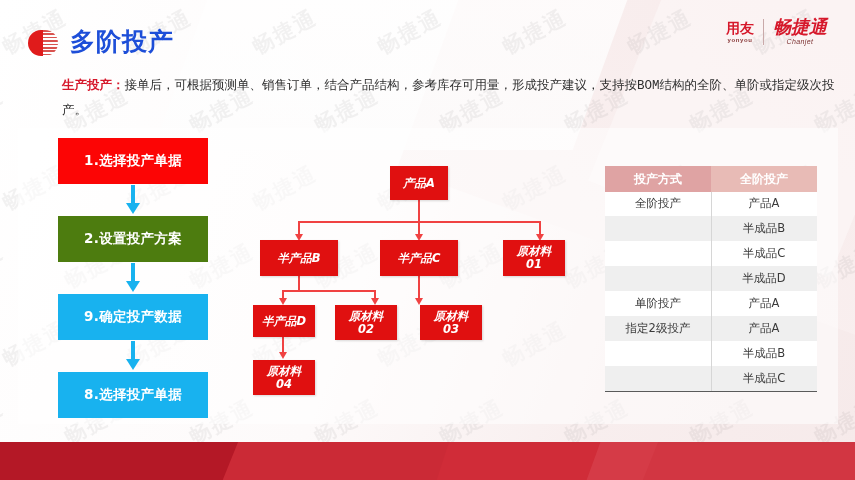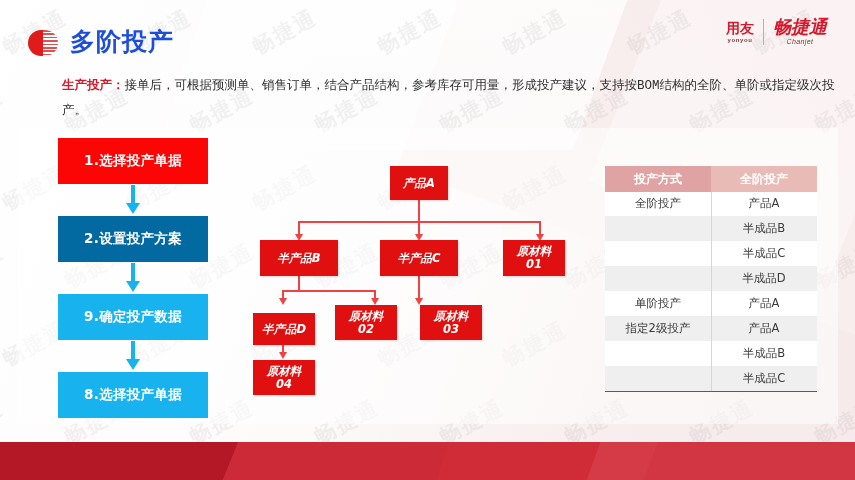--- a/index.html
+++ b/index.html
@@ -194,21 +194,21 @@
   <div class="card"></div>
 
   <div class="steps" id="steps">
       <div class="step red" style="background: rgb(252, 5, 5);">1.选择投产单据</div>
       <div class="arrow">
         <svg width="16" height="30" viewBox="0 0 16 30">
           <rect x="6" y="0" width="4" height="20" fill="#18b2ef"></rect>
           <polygon points="1,18 15,18 8,29" fill="#18b2ef"></polygon>
         </svg>
       </div>
-      <div class="step blue" style="background: #0369a1;">2.设置投产方案</div>
+      <div class="step blue" style="background: #4d7c0f;">2.设置投产方案</div>
       <div class="arrow">
         <svg width="16" height="30" viewBox="0 0 16 30">
           <rect x="6" y="0" width="4" height="20" fill="#18b2ef"></rect>
           <polygon points="1,18 15,18 8,29" fill="#18b2ef"></polygon>
         </svg>
       </div>
       <div class="step blue" style="background: rgb(24, 178, 239);">9.确定投产数据</div>
       <div class="arrow">
         <svg width="16" height="30" viewBox="0 0 16 30">
           <rect x="6" y="0" width="4" height="20" fill="#18b2ef"></rect>
@@ -246,21 +246,21 @@
 
     <div class="node" style="left:20px;top:80px;width:78px;height:36px;">半产品B</div>
 
     <div class="node" style="left:140px;top:80px;width:78px;height:36px;">半产品C</div>
 
     <div class="node" style="left:263px;top:80px;width:62px;height:36px;flex-direction:column;">
       <span>原材料</span>
       <span>01</span>
     </div>
 
-    <div class="node" style="left:13px;top:145px;width:62px;height:32px;margin-top:8px;">半产品D</div>
+    <div class="node" style="left:13px;top:145px;width:62px;height:32px;">半产品D</div>
 
     <div class="node" style="left:95px;top:145px;width:62px;height:35px;flex-direction:column;">
       <span>原材料</span>
       <span>02</span>
     </div>
 
     <div class="node" style="left:180px;top:145px;width:62px;height:35px;flex-direction:column;">
       <span>原材料</span>
       <span>03</span>
     </div>

